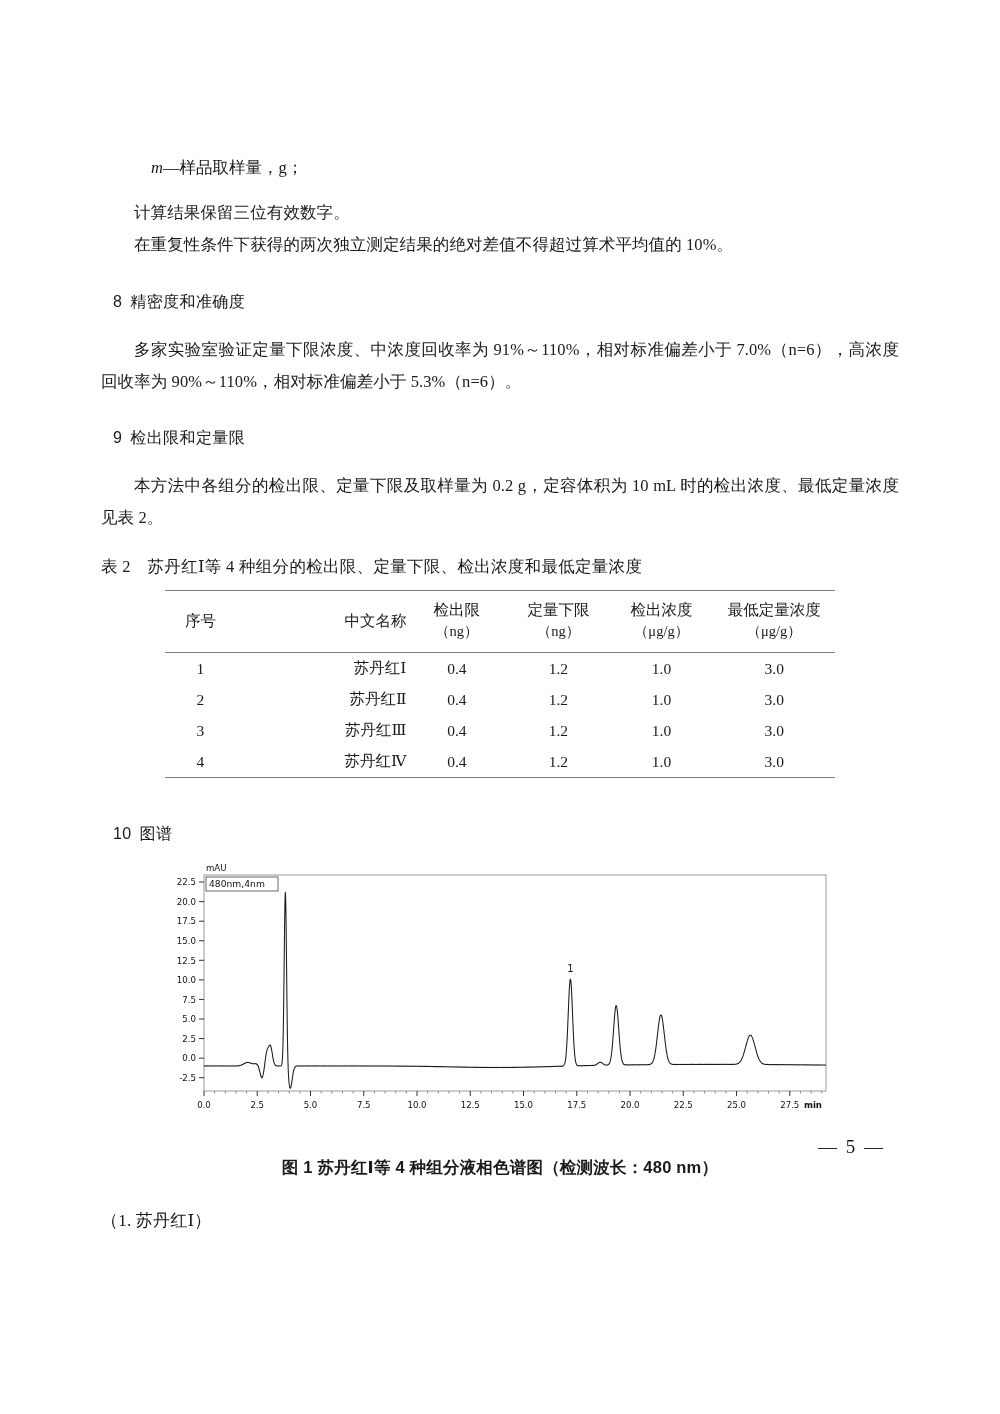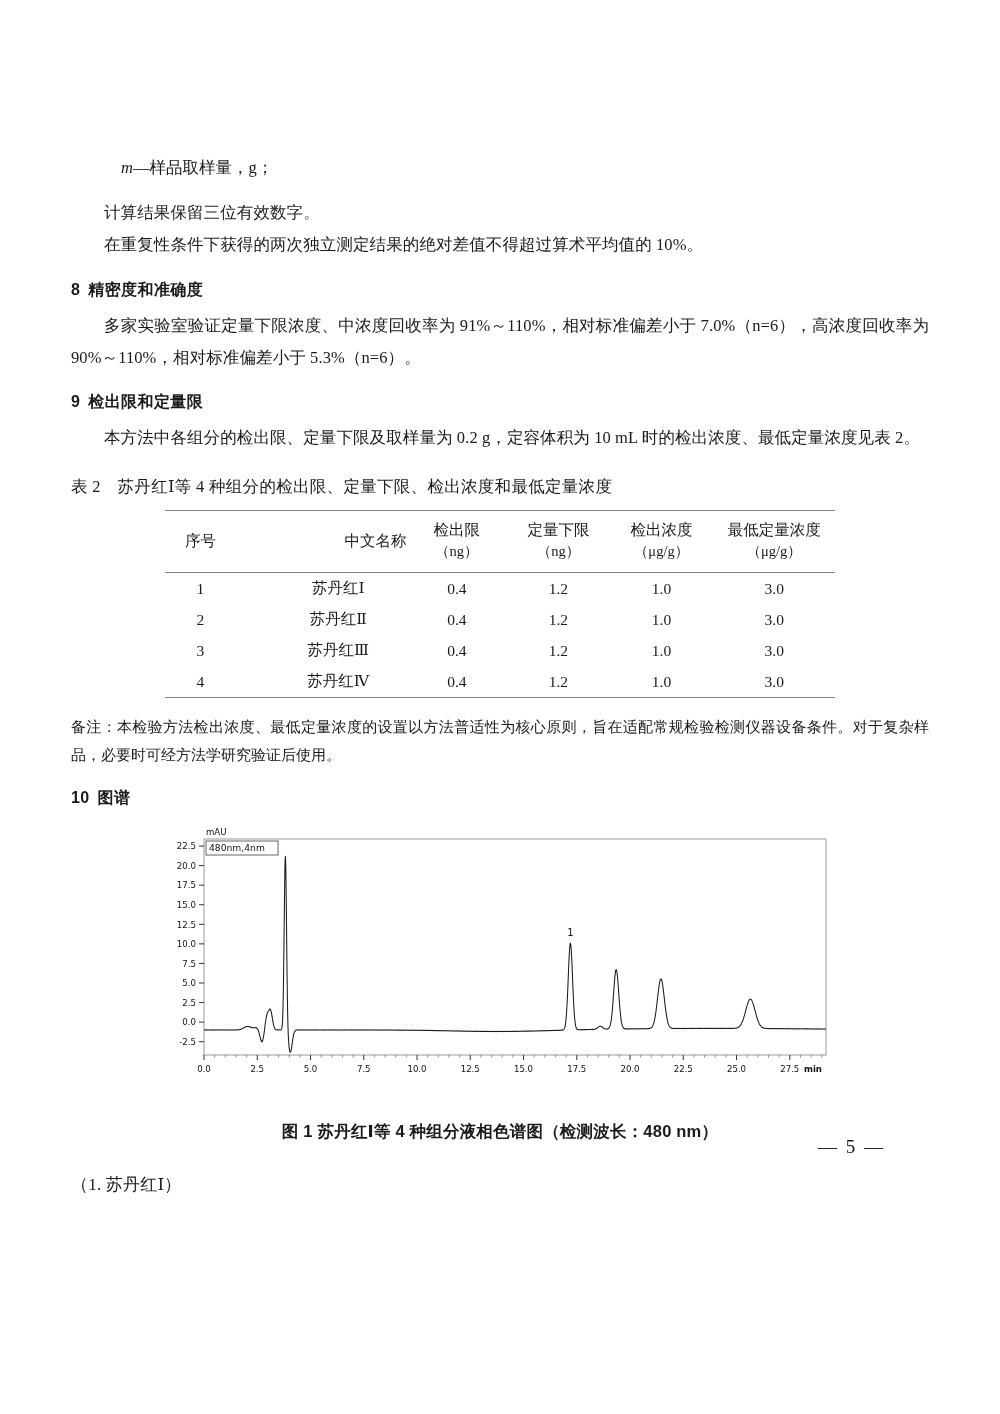--- a/index.html
+++ b/index.html
@@ -14,21 +14,21 @@
     font-family: "Liberation Serif", "DejaVu Serif", serif;
     color: #1a1a1a;
     overflow: hidden;
   }
   .page {
     position: absolute;
     left: 0; top: 0;
     width: 1000px;
     height: 1234px;
     box-sizing: border-box;
-    padding: 0 71px;
+    padding: 0 101px;
   }
 
   
   .para {
     font-size: 16.5px;
     line-height: 1.95;
     text-align: justify;
     margin: 0;
     letter-spacing: 0.1px;
   }
@@ -43,22 +43,22 @@
     font-style: italic;
     font-family: "Liberation Serif", serif;
   }
   .spacer-18 { height: 18px; }
   .spacer-22 { height: 22px; }
 
   
   .sec-h {
     font-family: "Liberation Sans", "DejaVu Sans", sans-serif;
     font-size: 16px;
-    font-weight: bold;
-    margin: 0;
+    font-weight: normal;
+    margin: 12px;
     padding: 0;
     letter-spacing: 0.4px;
   }
   .sec-h .num { margin-right: 8px; }
 
   
   .tbl-caption {
     text-align: left;
     font-size: 16.5px;
     margin: 0;
@@ -82,21 +82,21 @@
     border-bottom: 1.2px solid #808080;
   }
   table.data tbody tr:last-child {
     border-bottom: 1.6px solid #808080;
   }
   table.data tbody td {
     text-align: center;
     padding: 5px 0 5px 0;
     font-size: 15.5px;
   }
-  table.data td.name-col { text-align: center; padding-left: 34px; }
+  table.data td.name-col { text-align: right; padding-left: 34px; }
   table.data th.name-col { text-align: right; padding-left: 34px; }
   .hdr-two { display: block; }
   .hdr-unit { display: block; font-size: 14.5px; text-align: center; }
 
   .note {
     font-size: 15px;
     line-height: 1.85;
     text-align: justify;
     margin: 0;
   }
@@ -223,21 +223,20 @@
         <td class="name-col">苏丹红Ⅳ</td>
         <td>0.4</td>
         <td>1.2</td>
         <td>1.0</td>
         <td>3.0</td>
       </tr>
     </tbody>
   </table>
 
   <div style="height:16px"></div>
-  <p class="note">备注：本检验方法检出浓度、最低定量浓度的设置以方法普适性为核心原则，旨在适配常规检验检测仪器设备条件。对于复杂样品，必要时可经方法学研究验证后使用。</p>
 
   <div class="spacer-18"></div>
 
   <h2 class="sec-h">
     <span class="num">10</span><span>图谱</span>
   </h2>
 
   <div class="chart-wrap">
     <svg id="chromatogram" width="700" height="272" viewBox="0 0 700 272">
 

